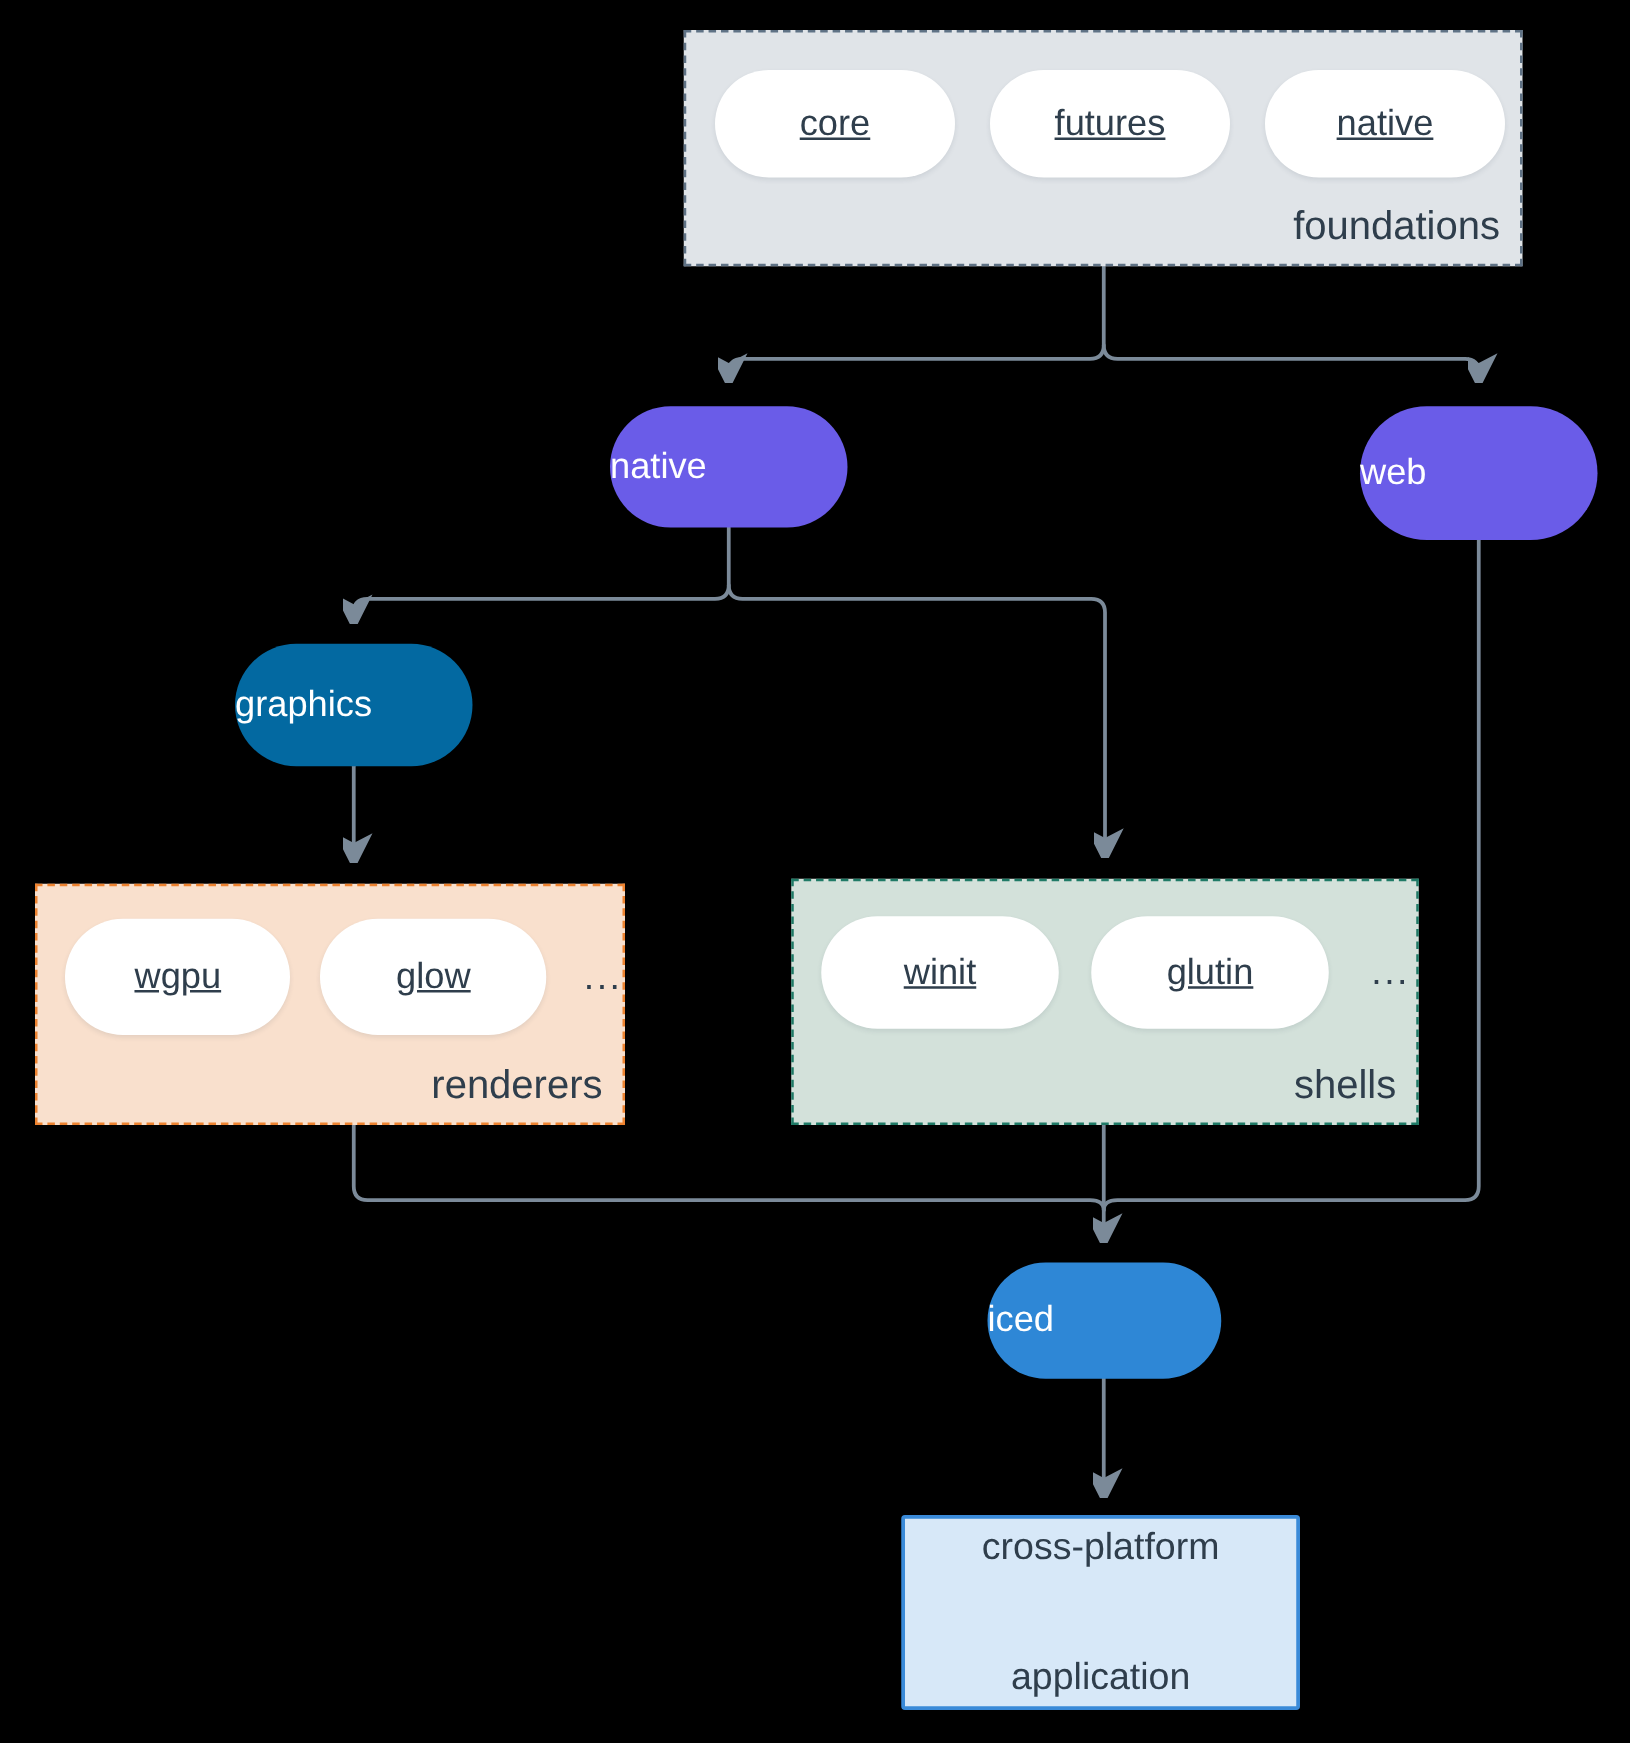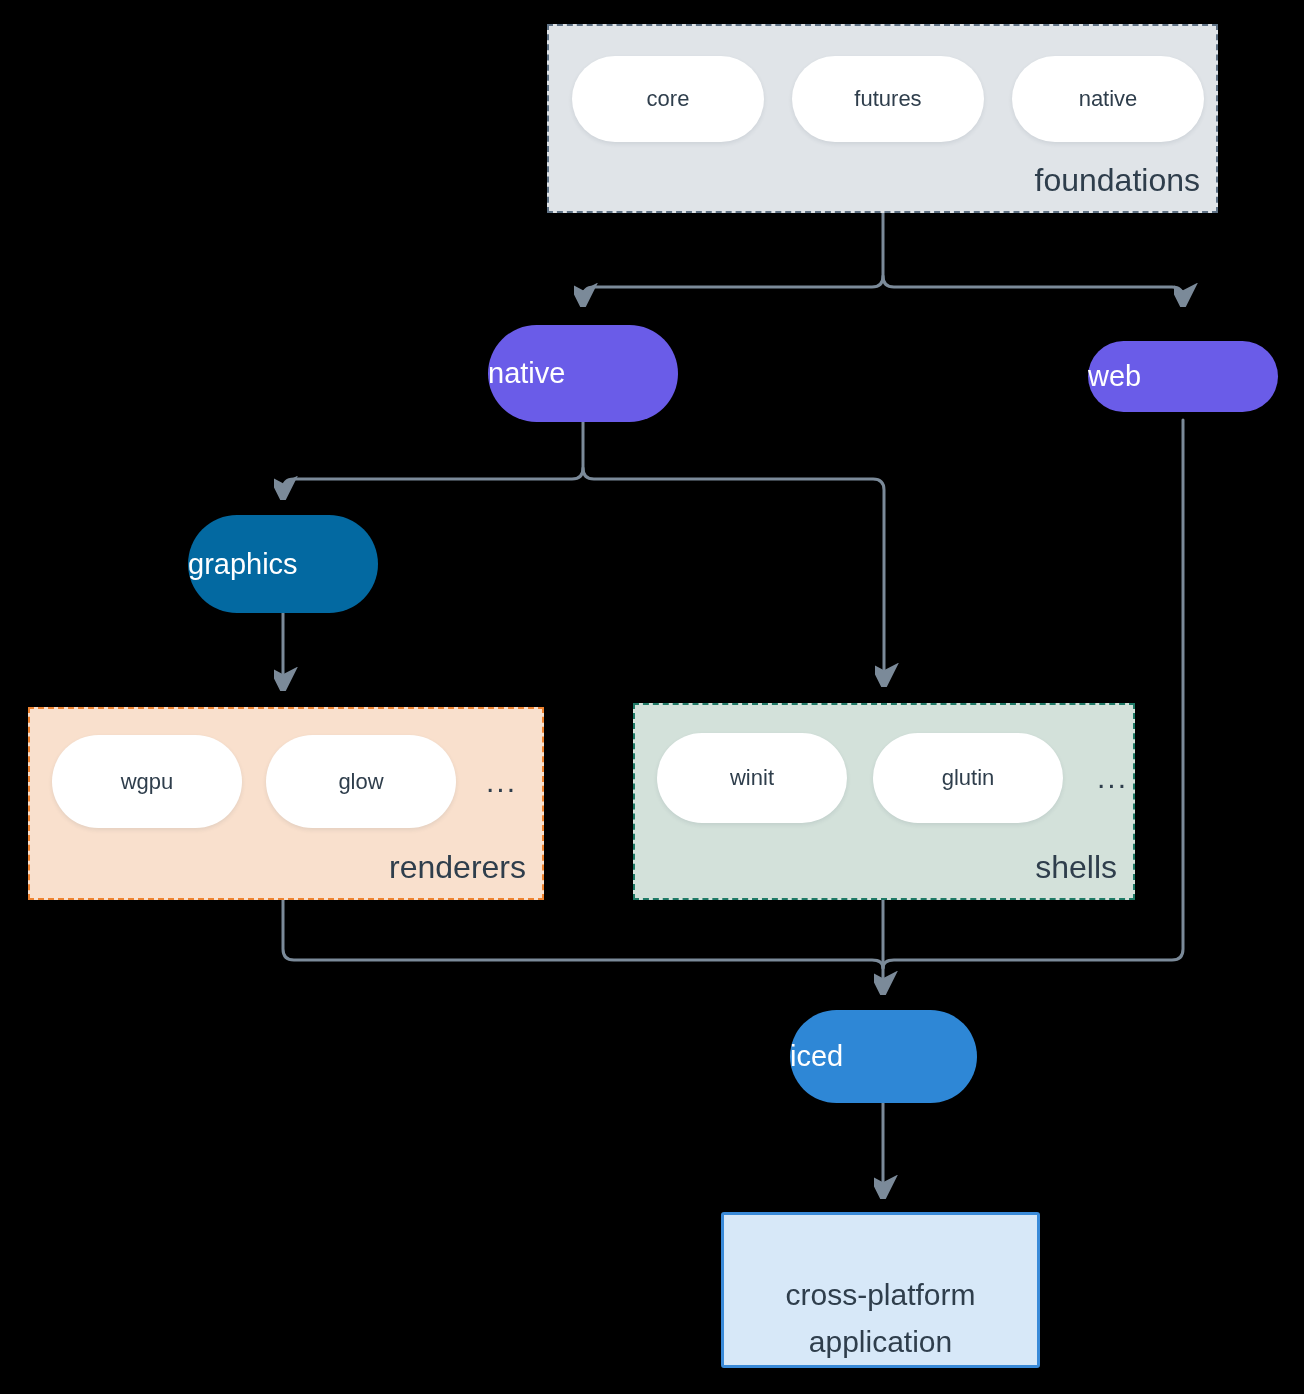--- a/index.html
+++ b/index.html
@@ -29,22 +29,23 @@
     align-items:center;
   }
   .pill{
     display:flex;align-items:center;justify-content:center;
     border-radius:999px;
     box-sizing:border-box;
   }
   .pill.white{
     background:#ffffff;
     color:#2f3e4c;
-    font-size:22px;
+    font-size:29px;
     box-shadow:0 2px 4px rgba(40,60,80,0.10);
+    text-decoration:underline;
   }
   .node{
     position:absolute;
     display:flex;align-items:center;justify-content:flex-start;
     border-radius:999px;
     color:#ffffff;
     font-size:29px;
   }
   .node.purple{background:#6a5ce8;}
   .node.orange{background:#0369a1;}
@@ -55,45 +56,45 @@
     color:#2f3e4c;
     letter-spacing:2px;
   }
 
   
   #foundations{left:547px;top:24px;width:671px;height:189px;background:#e0e4e8;border:2px dashed #5f7285;}
   #foundations .pill-row{top:30px;left:23px;gap:28px;}
   #foundations .pill{width:192px;height:86px;}
 
   
-  #renderers{left:28px;top:707px;width:516px;height:193px;background:#f9e0cd;border:2px dashed #ee8330;}
+  #renderers{left:28px;top:707px;width:472px;height:193px;background:#f9e0cd;border:2px dashed #ee8330;}
   #renderers .pill-row{top:26px;left:22px;gap:24px;}
   #renderers .pill{width:190px;height:93px;}
   #renderers .ellipsis{margin-left:6px;}
 
   
   #shells{left:633px;top:703px;width:502px;height:197px;background:#d3e1da;border:2px dashed #1f7a66;}
   #shells .pill-row{top:28px;left:22px;gap:26px;}
   #shells .pill{width:190px;height:90px;}
   #shells .ellipsis{margin-left:8px;}
 
   #native{left:488px;top:325px;width:190px;height:97px;}
-  #web{left:1088px;top:325px;width:190px;height:71px;margin-top:16px;}
+  #web{left:1088px;top:325px;width:190px;height:107px;}
   #graphics{left:188px;top:515px;width:190px;height:98px;}
   #iced{left:790px;top:1010px;width:187px;height:93px;}
 
   #app{
     position:absolute;
     left:721px;top:1212px;width:319px;height:156px;
     box-sizing:border-box;
     background:#d7e8f8;
     border:3px solid #3a8ad8;
     border-radius:3px;
     display:flex;flex-direction:column;
-    align-items:center;justify-content:flex-end;
+    align-items:center;justify-content:space-between;
     color:#2f3e4c;
     font-size:30px;
     line-height:1.55;
   }
 </style>
 </head>
 <body>
 
 <div id="canvas">
 

